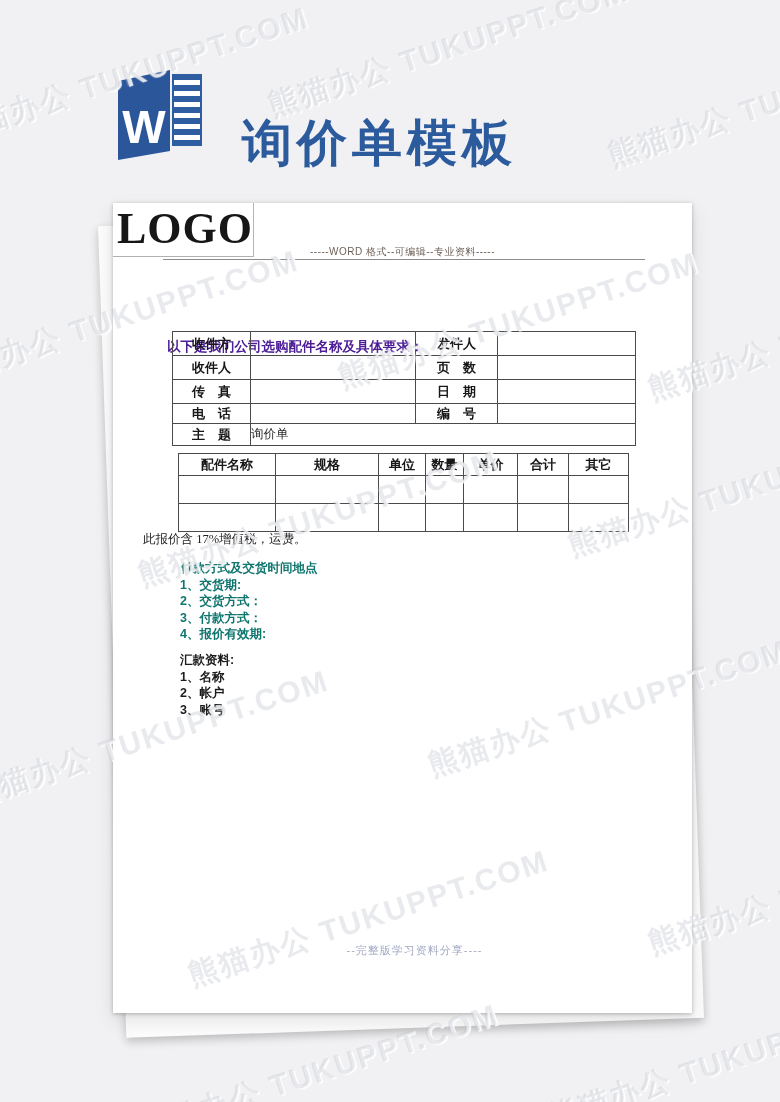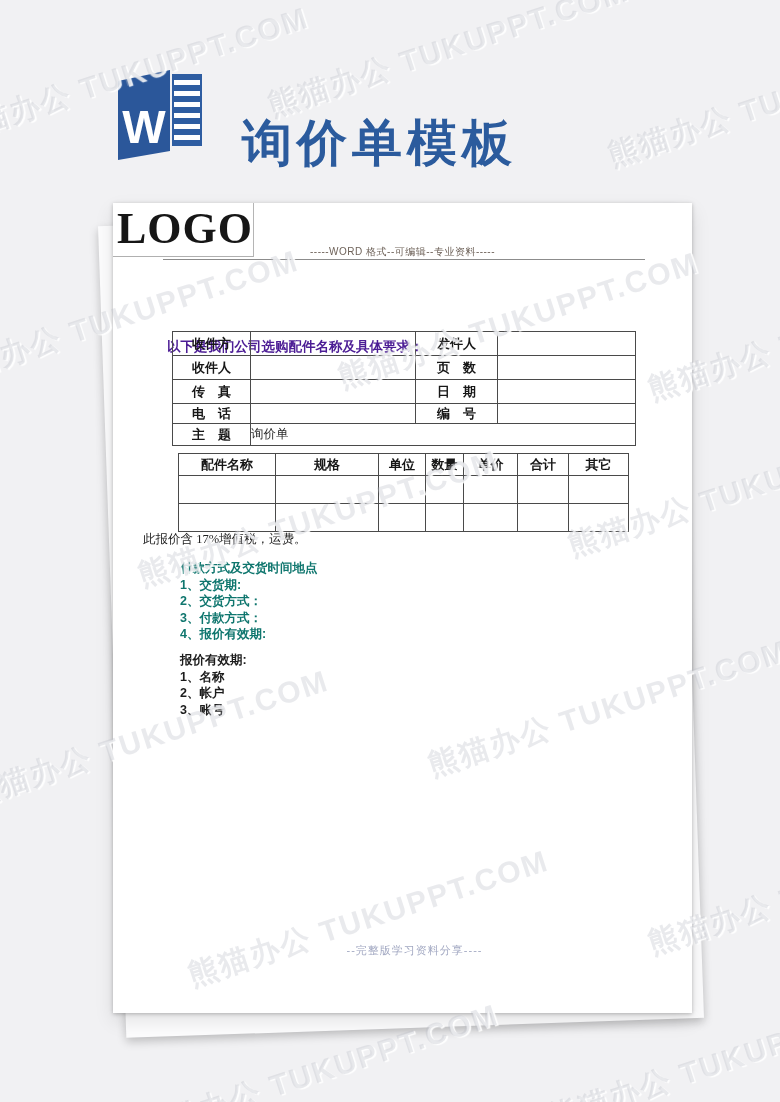--- a/index.html
+++ b/index.html
@@ -189,21 +189,21 @@
 
     <div class="pay-block">
       <div>付款方式及交货时间地点</div>
       <div>1、交货期:</div>
       <div>2、交货方式：</div>
       <div>3、付款方式：</div>
       <div>4、报价有效期:</div>
     </div>
 
     <div class="remit-block">
-      <div>报价有效期:</div>
+      <div>汇款资料:</div>
       <div>1、名称</div>
       <div>2、帐户</div>
       <div>3、账号</div>
     </div>
 
     <div class="footer-note">--完整版学习资料分享----</div>
   </div>
 
 </div>
 

